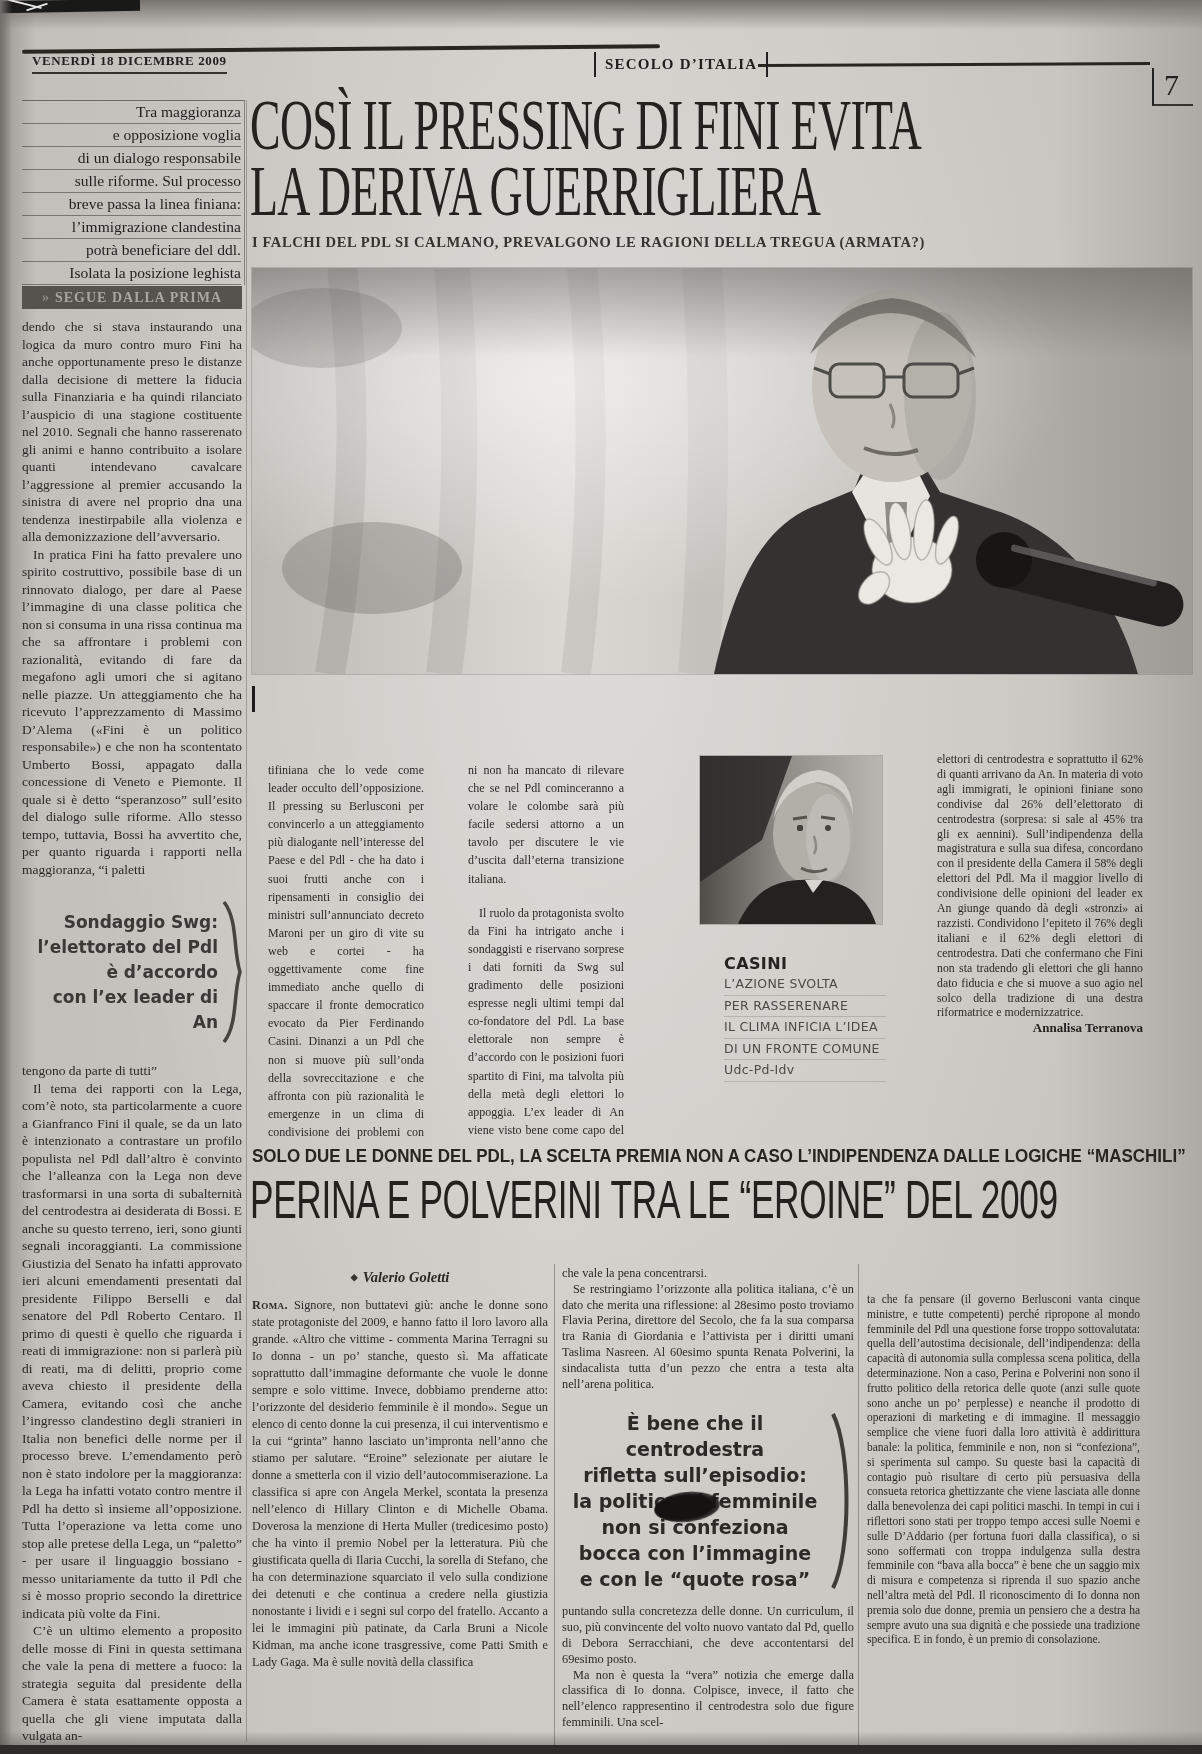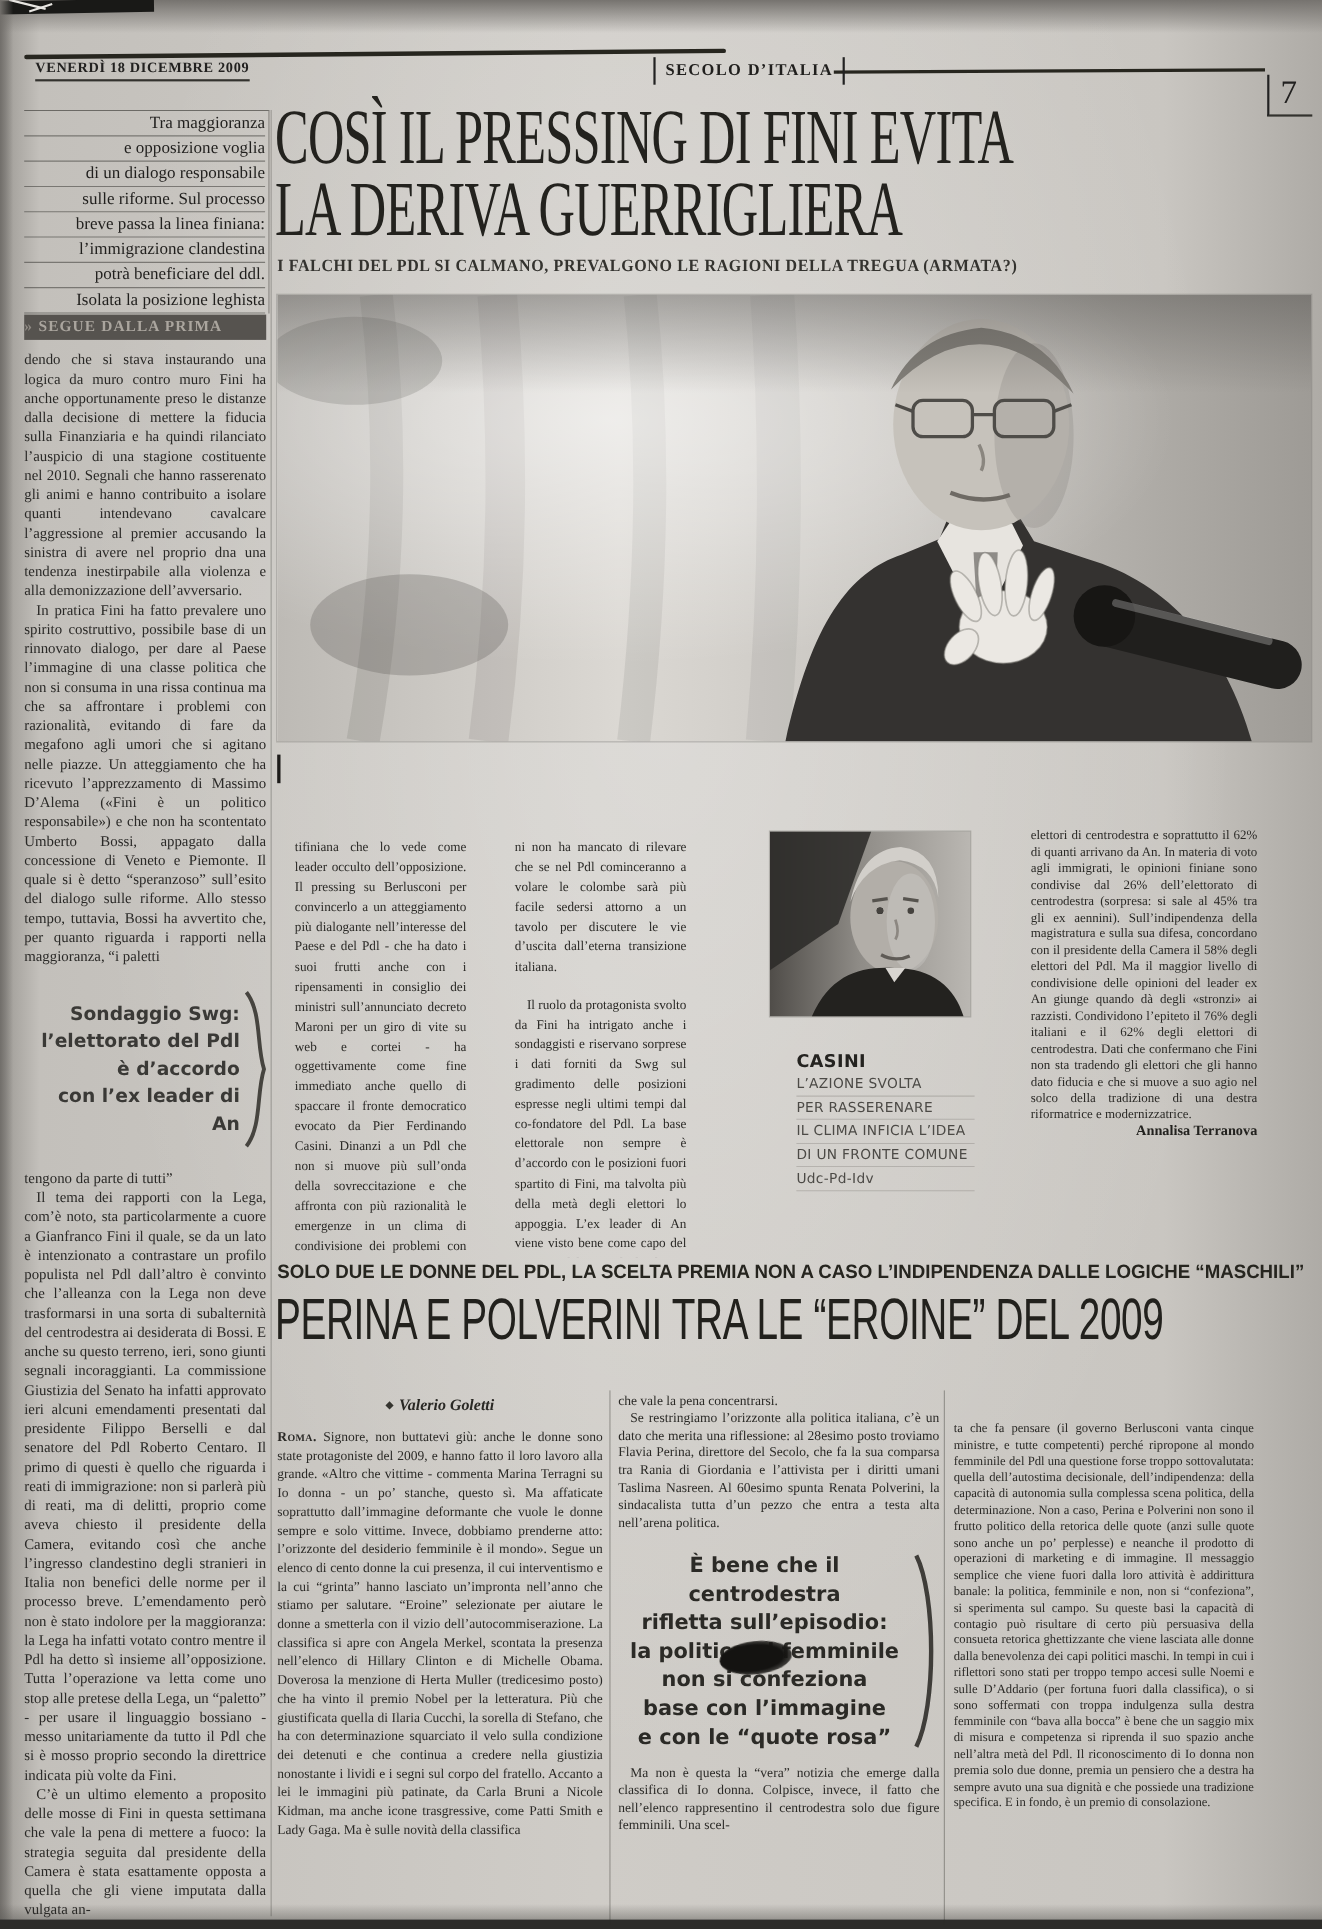--- a/index.html
+++ b/index.html
@@ -26,21 +26,21 @@
   .h-rule-b{position:absolute;left:758px;top:63px;width:392px;height:3px;background:#27261f;transform:rotate(-.3deg);}
   .h-date{position:absolute;left:32px;top:53px;font:700 13px/16px "Liberation Serif",serif;letter-spacing:.6px;color:#222120;border-bottom:2px solid #33322e;padding-bottom:3px;}
   .masthead{position:absolute;left:594px;top:52px;font:700 15px/20px "Liberation Serif",serif;letter-spacing:1.2px;color:#201f1d;border-left:2px solid #222;border-right:2px solid #222;padding:2px 9px 3px 9px;}
   .pagenum{position:absolute;left:1152px;top:68px;font:400 30px/34px "Liberation Serif",serif;color:#222120;border-left:2px solid #222;padding:0 14px 2px 10px;border-bottom:2px solid #33322e;}
 
   .vrule-main{position:absolute;left:246px;top:100px;width:1px;height:1642px;background:rgba(45,44,40,.30);}
 
   
   .lead-box{position:absolute;left:22px;top:100px;width:219px;border-top:1px solid rgba(50,49,45,.6);border-right:1px solid rgba(50,49,45,.45);padding-right:3px;}
   .lead-line{text-align:right;font:400 15.5px/22px "Liberation Serif",serif;color:#201f1d;border-bottom:1px solid rgba(60,58,54,.55);}
-  .seg-label{position:absolute;left:22px;top:286px;width:220px;height:23px;background:#56534f;color:#aaa59e;font:700 14px/23px "Liberation Serif",serif;letter-spacing:1px;padding-left:0;box-sizing:border-box;white-space:nowrap;overflow:hidden;}
+  .seg-label{position:absolute;left:22px;top:286px;width:220px;height:23px;background:#56534f;color:#aaa59e;font:700 14px/23px "Liberation Serif",serif;letter-spacing:1px;padding-left:20px;box-sizing:border-box;white-space:nowrap;overflow:hidden;}
   .seg-label .mark{margin-right:5px;color:#8f8a84;}
   .rail{position:absolute;left:22px;top:318px;width:220px;font:400 13.5px/17.5px "Liberation Serif",serif;color:#2a2927;}
   .rail p{margin:0;padding:0;}
   .jtext{text-align:justify;hyphens:auto;-webkit-hyphens:auto;}
   .ind{text-indent:11px;}
   .rail-quote{display:flex;align-items:center;margin:20px 0 16px 0;}
   .rail-quote .qtext{flex:1;text-align:right;font:700 17px/25px "DejaVu Sans",sans-serif;color:#3a3936;}
   .rail-quote svg{flex:0 0 auto;margin-left:4px;}
 
   
@@ -278,28 +278,29 @@
 
   <div class="a2colB">
     <p class="jtext">che vale la pena concentrarsi.</p>
     <p class="jtext ind">Se restringiamo l’orizzonte alla politica italiana, c’è un dato che merita una riflessione: al 28esimo posto troviamo Flavia Perina, direttore del Secolo, che fa la sua comparsa tra Rania di Giordania e l’attivista per i diritti umani Taslima Nasreen. Al 60esimo spunta Renata Polverini, la sindacalista tutta d’un pezzo che entra a testa alta nell’arena politica.</p>
     <div class="quote2">
       <div class="qtext">
         <div>È bene che il centrodestra</div>
         <div>rifletta sull’episodio:</div>
         <div>la politica al femminile</div>
         <div>non si confeziona</div>
-        <div>base con l’immagine</div>
+        <div>bocca con l’immagine</div>
         <div>e con le “quote rosa”</div>
       </div>
       <svg width="24" height="182" viewBox="0 0 24 182">
         <path d="M3 4 C 21 40 21 142 3 178" stroke="#3f3d39" stroke-width="4" fill="none"></path>
       </svg>
       <div class="blot"></div>
     </div>
+    <p class="jtext">puntando sulla concretezza delle donne. Un curriculum, il suo, più convincente del volto nuovo vantato dal Pd, quello di Debora Serracchiani, che deve accontentarsi del 69esimo posto.</p>
     <p class="jtext ind">Ma non è questa la “vera” notizia che emerge dalla classifica di Io donna. Colpisce, invece, il fatto che nell’elenco rappresentino il centrodestra solo due figure femminili. Una scel-</p>
   </div>
 
   <div class="a2colC">
     <p class="jtext">ta che fa pensare (il governo Berlusconi vanta cinque ministre, e tutte competenti) perché ripropone al mondo femminile del Pdl una questione forse troppo sottovalutata: quella dell’autostima decisionale, dell’indipendenza: della capacità di autonomia sulla complessa scena politica, della determinazione. Non a caso, Perina e Polverini non sono il frutto politico della retorica delle quote (anzi sulle quote sono anche un po’ perplesse) e neanche il prodotto di operazioni di marketing e di immagine. Il messaggio semplice che viene fuori dalla loro attività è addirittura banale: la politica, femminile e non, non si “confeziona”, si sperimenta sul campo. Su queste basi la capacità di contagio può risultare di certo più persuasiva della consueta retorica ghettizzante che viene lasciata alle donne dalla benevolenza dei capi politici maschi. In tempi in cui i riflettori sono stati per troppo tempo accesi sulle Noemi e sulle D’Addario (per fortuna fuori dalla classifica), o si sono soffermati con troppa indulgenza sulla destra femminile con “bava alla bocca” è bene che un saggio mix di misura e competenza si riprenda il suo spazio anche nell’altra metà del Pdl. Il riconoscimento di Io donna non premia solo due donne, premia un pensiero che a destra ha sempre avuto una sua dignità e che possiede una tradizione specifica. E in fondo, è un premio di consolazione.</p>
   </div>
 
 </div>
 
 </body></html>

